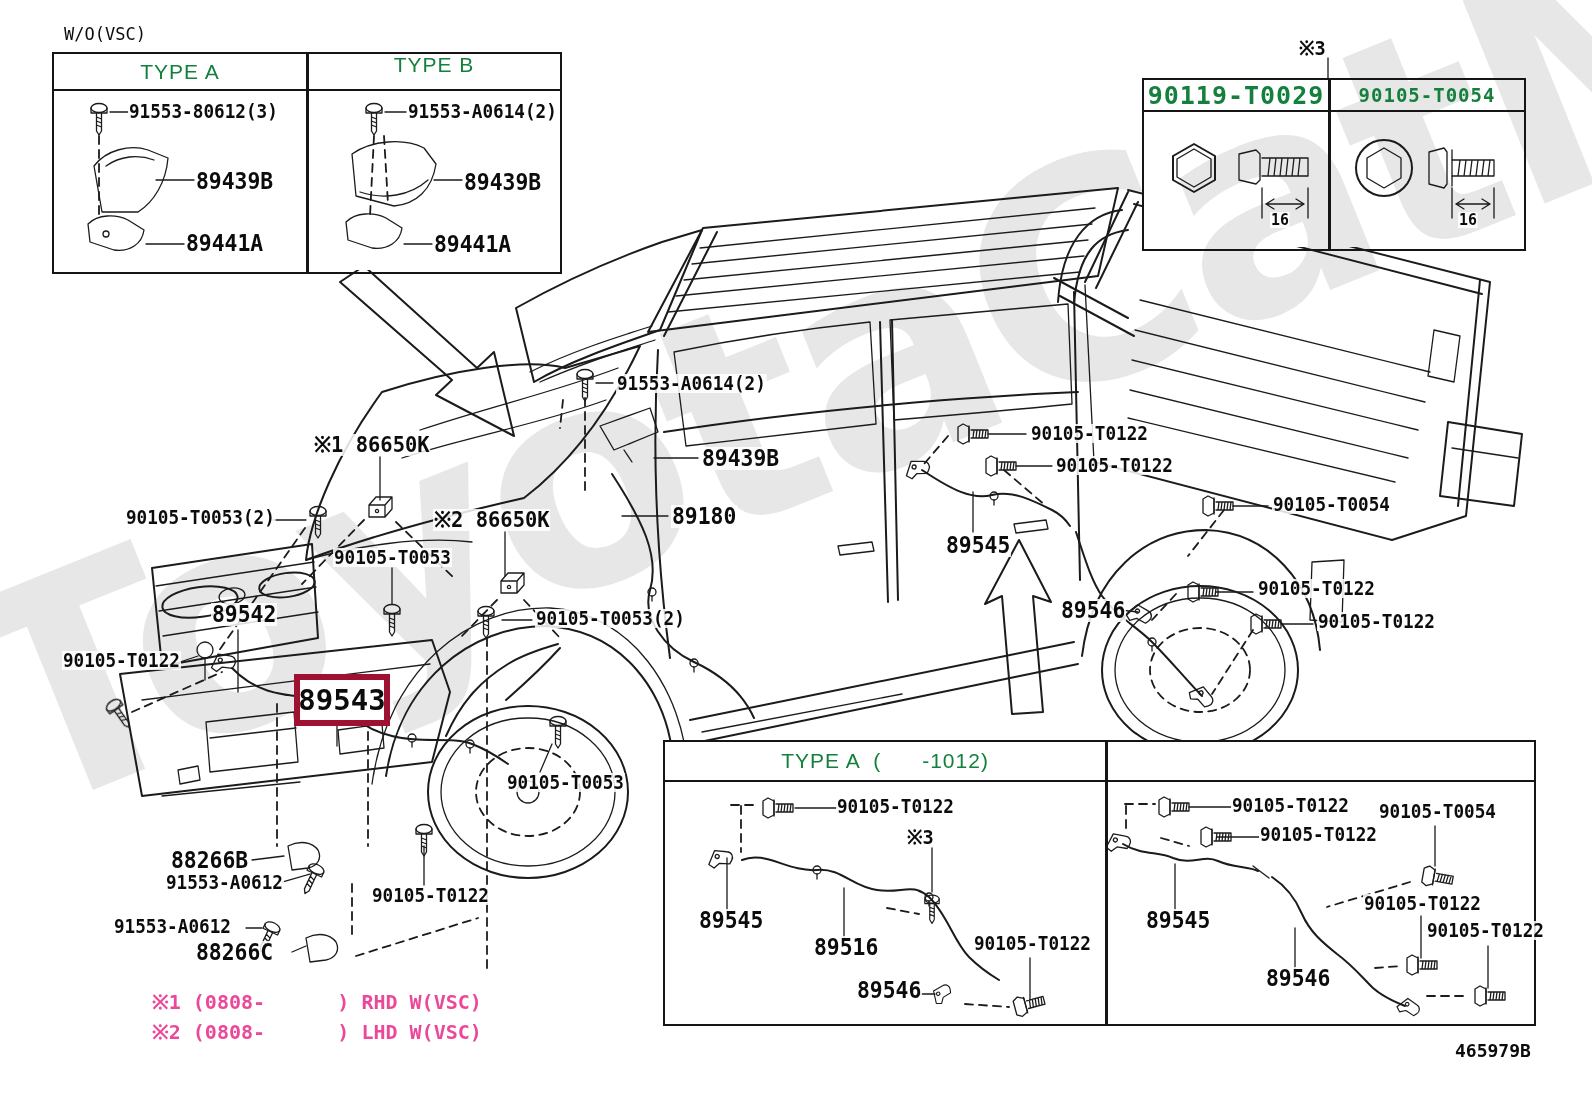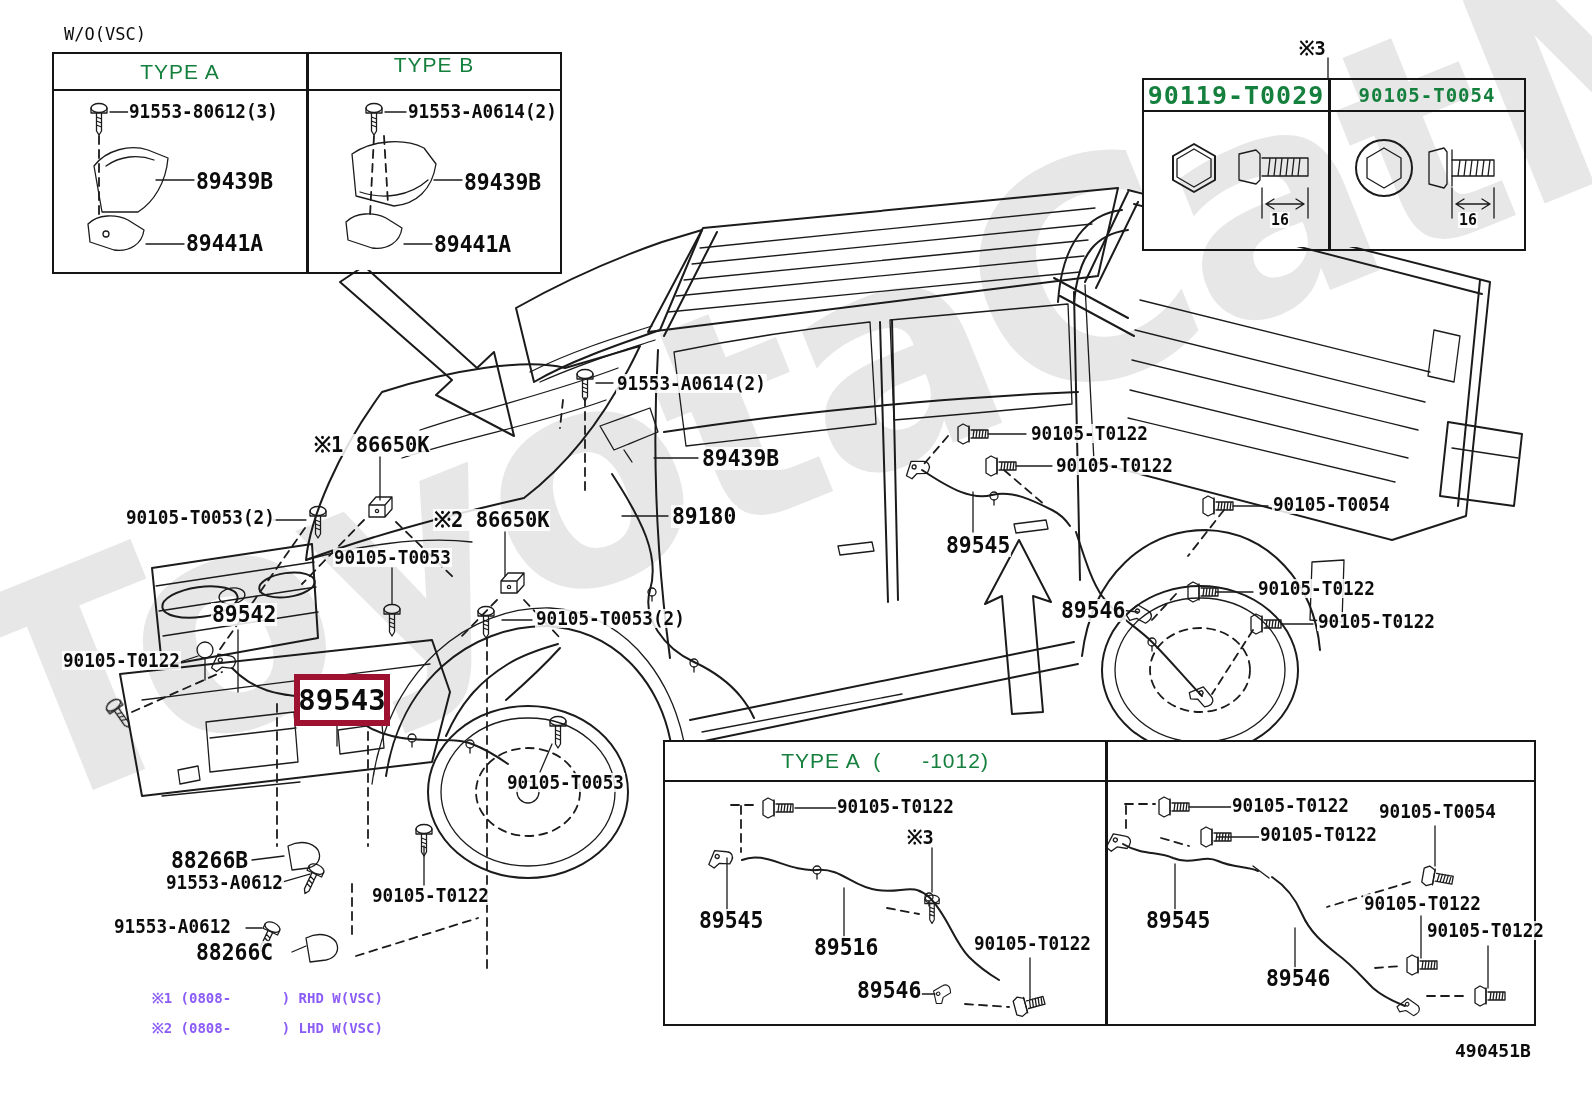--- a/index.html
+++ b/index.html
@@ -17,21 +17,21 @@
   .tbl-headrow{position:absolute;left:0;right:0;top:0;border-bottom:2px solid #151515;}
   .tbl-head{position:absolute;top:0;height:100%;display:flex;align-items:center;justify-content:center;
          font-family:"Liberation Sans",sans-serif;font-size:21px;letter-spacing:1px;color:#15803d;white-space:pre;}
   .tbl-art{position:absolute;left:0;top:0;}
   #labels-layer{position:absolute;left:0;top:0;width:100%;height:100%;z-index:30;}
   .part-label{position:absolute;font-weight:bold;color:#0c0c0c;line-height:1;white-space:pre;
          background:rgba(255,255,255,.85);padding:0 1px;transform:scaleX(.93);transform-origin:left top;}
   #highlight-box{position:absolute;left:294px;top:674px;width:84px;height:40px;z-index:31;
          border:6px solid var(--hl,#9e1130);background:#fff;display:flex;align-items:center;justify-content:center;
          font-weight:bold;font-size:29px;color:#0c0c0c;}
-  .note{position:absolute;font-weight:bold;font-size:14px;color:#8b5cf6;white-space:pre;z-index:30;}
+  .note{position:absolute;font-weight:bold;font-size:20px;color:#ec4899;white-space:pre;z-index:30;}
   #doc-code{position:absolute;left:1455px;top:1040px;font-weight:bold;font-size:18px;color:#0c0c0c;z-index:30;}
   #variant-note{position:absolute;left:64px;top:24px;font-weight:normal;font-size:17px;color:#0c0c0c;z-index:30;}
 </style>
 </head>
 <body>
 
 <div id="stage">
 
   <div id="watermark">ToyotaCatMne.ru</div>
 
@@ -250,21 +250,21 @@
       <use href="#boltH" transform="translate(810,254)"></use>
       <path class="ln dash" d="M762,254 L802,254"></path>
     </svg>
   </div>
 
   <div id="highlight-box">89543</div>
 
   <div id="variant-note">W/O(VSC)</div>
   <div class="note" style="left:152px;top:988px">※1 (0808-      ) RHD W(VSC)</div>
   <div class="note" style="left:152px;top:1018px">※2 (0808-      ) LHD W(VSC)</div>
-  <div id="doc-code">490451B</div>
+  <div id="doc-code">465979B</div>
 
   <div id="labels-layer">
       <div class="part-label" style="left: 128px; top: 102px; font-size: 19px;">91553-80612(3)</div>
       <div class="part-label" style="left: 195px; top: 170px; font-size: 23px;">89439B</div>
       <div class="part-label" style="left: 185px; top: 232px; font-size: 23px;">89441A</div>
       <div class="part-label" style="left: 407px; top: 102px; font-size: 19px;">91553-A0614(2)</div>
       <div class="part-label" style="left: 463px; top: 171px; font-size: 23px;">89439B</div>
       <div class="part-label" style="left: 433px; top: 233px; font-size: 23px;">89441A</div>
       <div class="part-label" style="left: 1298px; top: 38px; font-size: 20px;">※3</div>
       <div class="part-label" style="left: 1270px; top: 212px; font-size: 16px;">16</div>

